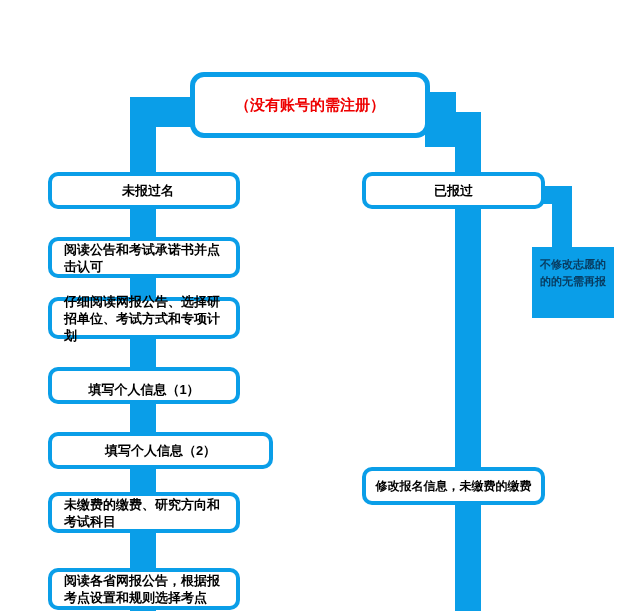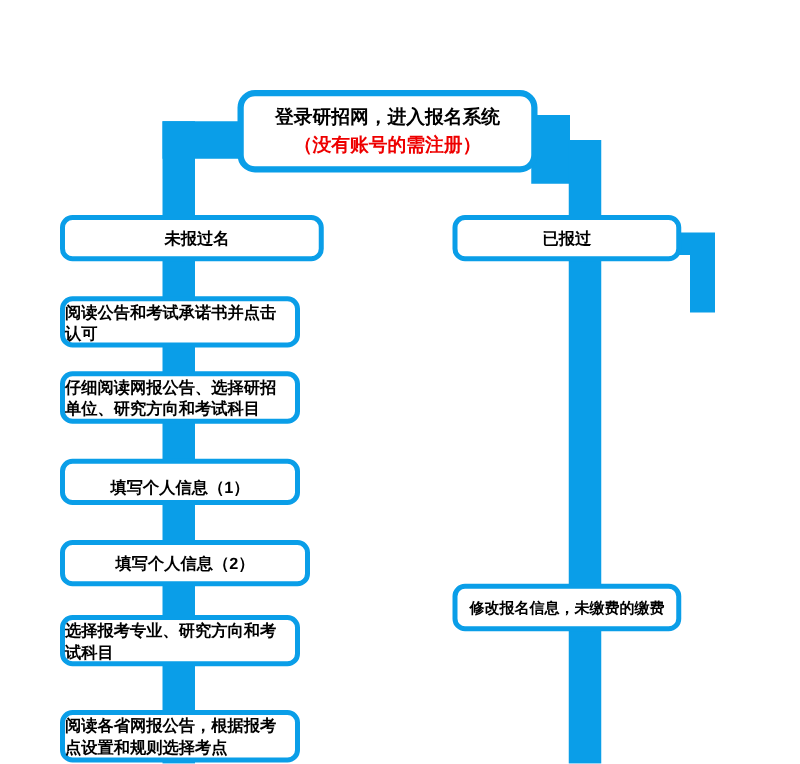--- a/index.html
+++ b/index.html
@@ -12,92 +12,92 @@
     position:relative;width:640px;height:611px;background:#fff;overflow:hidden;
     font-family:"Liberation Sans","DejaVu Sans",sans-serif;font-weight:bold;color:#000;
   }
   .line{position:absolute;background:var(--blue);}
   .box{
     position:absolute;box-sizing:border-box;background:#fff;
     border:4px solid var(--blue);border-radius:10px;
     font-size:13px;line-height:17px;word-break:break-all;
   }
   .box.center{display:flex;align-items:center;justify-content:center;text-align:center;padding:2px 4px;}
-  .box.lefttext{display:flex;align-items:center;text-align:left;padding:3px 10px 3px 0;}
+  .box.lefttext{display:flex;align-items:center;text-align:left;padding:3px 10px 3px 12px;}
   .titlebox{
     position:absolute;box-sizing:border-box;background:#fff;
     border:5px solid var(--blue);border-radius:14px;
     display:flex;flex-direction:column;align-items:center;justify-content:center;gap:5px;
     text-align:center;font-size:15px;line-height:18px;
   }
   .titlebox .t2{color:var(--red);}
   .notebox{
     position:absolute;box-sizing:border-box;background:var(--blue);
     color:var(--noteText);font-size:11px;line-height:17px;
     padding:9px 8px;text-align:left;word-break:break-all;
   }
   
   #ln-left-elbow   {left:130px;top:97px;width:64px;height:30px;}
   #ln-left-main    {left:130px;top:97px;width:26px;height:514px;}
   #ln-right-elbow  {left:425px;top:92px;width:31px;height:55px;}
   #ln-right-main   {left:455px;top:112px;width:26px;height:499px;}
   #ln-note-h       {left:540px;top:186px;width:32px;height:18px;}
   #ln-note-v       {left:552px;top:188px;width:20px;height:62px;}
   #box-title {left:190px;top:72px;width:240px;height:66px;}
-  #box-l1{left:48px;top:172px;width:211px;height:37px;padding-left:12px;}
+  #box-l1{left:48px;top:172px;width:192px;height:37px;padding-left:12px;}
   #box-l2{left:48px;top:237px;width:192px;height:41px;}
   #box-l3{left:48px;top:297px;width:192px;height:42px;}
   #box-l4{left:48px;top:367px;width:192px;height:37px;align-items:flex-end;}
-  #box-l5{left:48px;top:432px;width:200px;height:37px;}
+  #box-l5{left:48px;top:432px;width:225px;height:37px;}
   #box-l6{left:48px;top:492px;width:192px;height:41px;}
   #box-l7{left:48px;top:553px;width:192px;height:42px;margin-top:15px;}
   #box-r1{left:362px;top:172px;width:183px;height:37px;}
   #box-r2{left:362px;top:467px;width:183px;height:38px;font-size:12px;}
   #box-note{left:532px;top:247px;width:82px;height:71px;}
 </style>
 </head>
 <body>
 
 <div id="canvas">
 
   <div class="line" id="ln-left-elbow"></div>
   <div class="line" id="ln-left-main"></div>
   <div class="line" id="ln-right-elbow"></div>
   <div class="line" id="ln-right-main"></div>
   <div class="line" id="ln-note-h"></div>
   <div class="line" id="ln-note-v"></div>
 
   <div class="titlebox" id="box-title">
-    <div class="t1">登录研招网，进入报名系统</div>
     <div class="t2">（没有账号的需注册）</div>
   </div>
 
   <div class="box center" id="box-l1">
       <span>未报过名</span>
     </div>
   <div class="box lefttext" id="box-l2">
       <span>阅读公告和考试承诺书并点击认可</span>
     </div>
   <div class="box lefttext" id="box-l3">
-      <span>仔细阅读网报公告、选择研招单位、研究方向和考试科目</span>
+      <span>仔细阅读网报公告、选择研招单位、考试方式和专项计划</span>
     </div>
   <div class="box center" id="box-l4">
       <span>填写个人信息（1）</span>
     </div>
   <div class="box center" id="box-l5">
       <span>填写个人信息（2）</span>
     </div>
   <div class="box lefttext" id="box-l6">
-      <span>选择报考专业、研究方向和考试科目</span>
+      <span>未缴费的缴费、研究方向和考试科目</span>
     </div>
   <div class="box lefttext" id="box-l7">
       <span>阅读各省网报公告，根据报考点设置和规则选择考点</span>
     </div>
 
   <div class="box center" id="box-r2">
       <span>修改报名信息，未缴费的缴费</span>
     </div>
   <div class="box center" id="box-r1">
       <span>已报过</span>
     </div>
 
+  <div class="notebox" id="box-note"><span>不修改志愿的的的无需再报</span></div>
 
 </div>
 
 </body></html>

